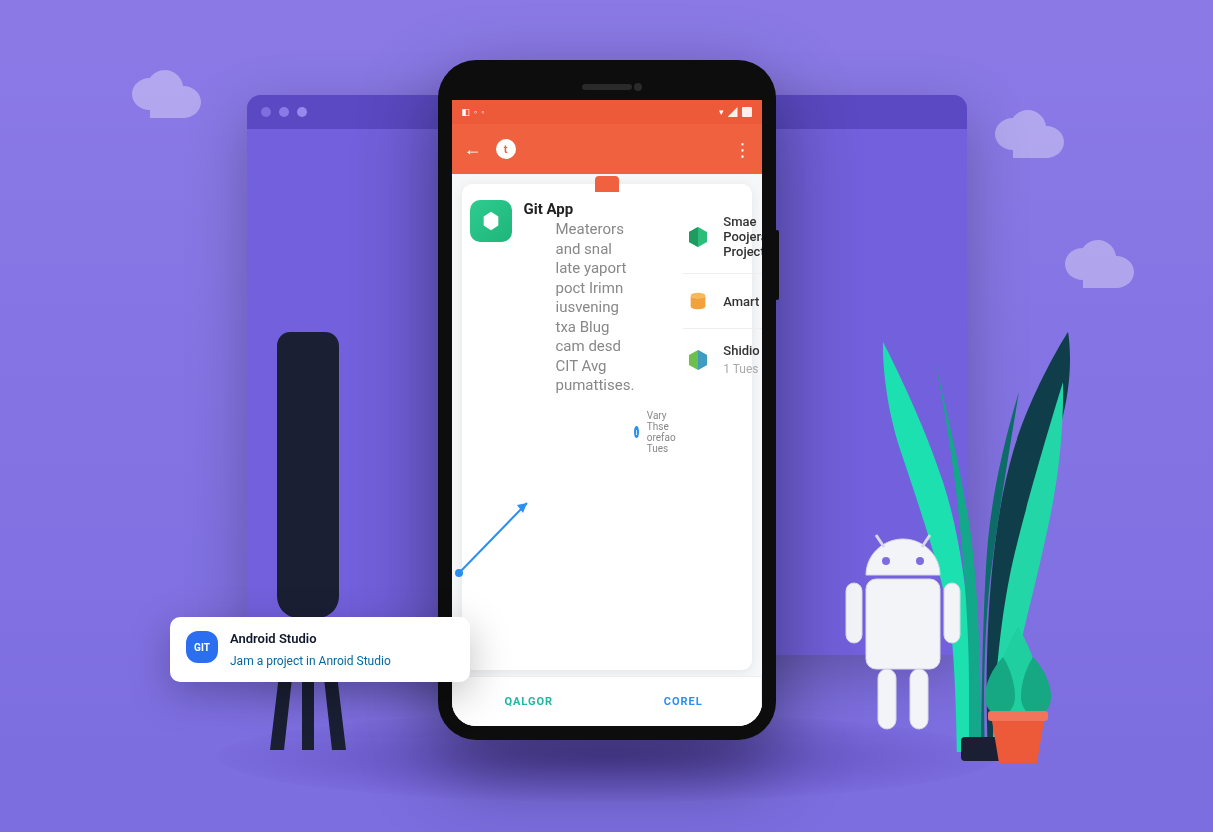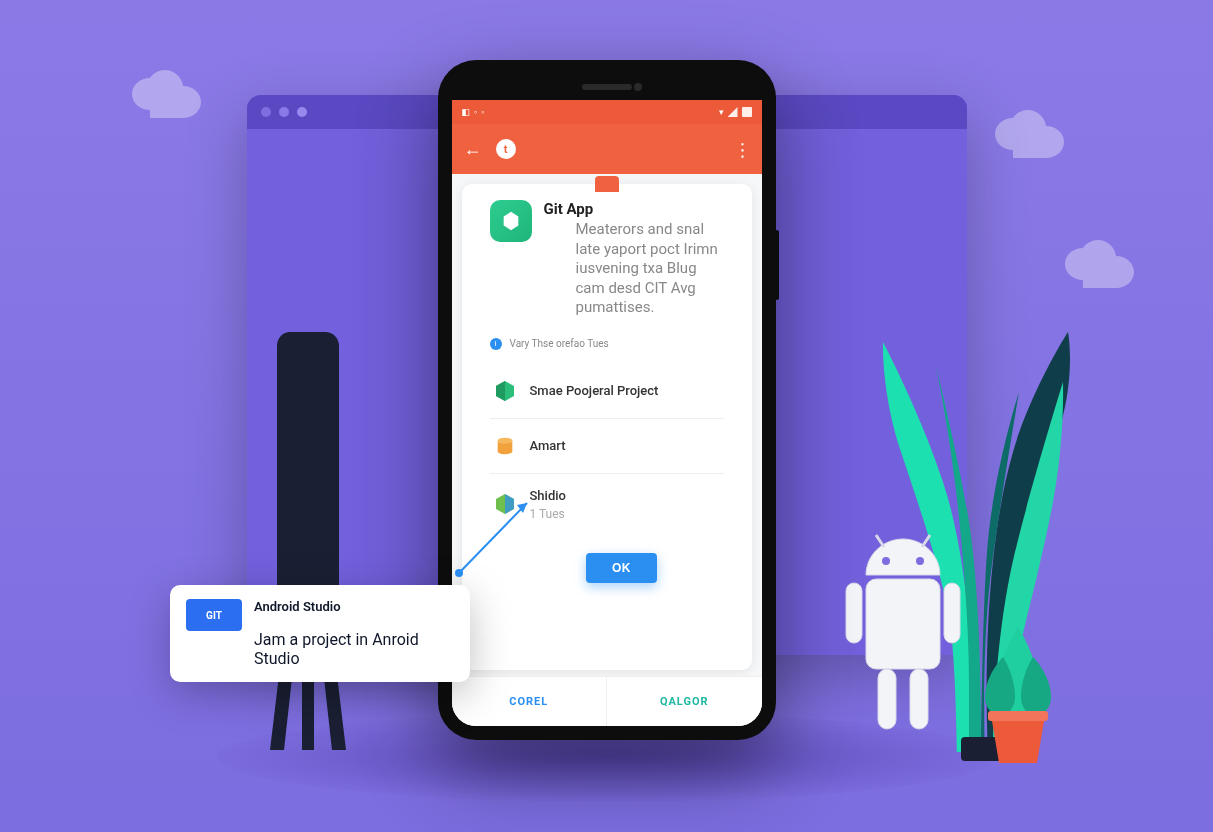--- a/index.html
+++ b/index.html
@@ -99,21 +99,21 @@
   .app-bar {
     height: 50px; background: #f0613f; display:flex; align-items:center; padding:0 12px; gap:14px; color:#fff;
   }
   .back-arrow { font-size:18px; }
   .app-bar-spacer { flex:1;}
   .kebab { font-size:18px; letter-spacing:-2px;}
   .content-area { flex:1; background:#f6f7f9; position:relative;}
   .card {
     position:absolute; top:10px; left:10px; right:10px; bottom:56px;
     background:#fff; border-radius:10px; box-shadow:0 2px 12px rgba(0,0,0,0.08);
-    display:flex; flex-direction:column; padding:16px 28px 0;
+    display:flex; flex-direction:row; padding:16px 8px 0;
   }
   .notch-tab {
     position:absolute; top:-8px; left:50%; transform:translateX(-50%);
     width:24px; height:16px; background:#f0613f; border-radius:4px 4px 0 0;
   }
   .app-header { display:flex; gap:12px; margin-bottom:12px;}
   .app-icon {
     width:42px; height:42px; border-radius:10px; background:linear-gradient(135deg,#2ecc8f,#1fb57a);
     display:flex; align-items:center; justify-content:center; flex:none;
   }
@@ -141,25 +141,25 @@
   .ba-btn { flex:1; display:flex; align-items:center; justify-content:center; font-size:11px; font-weight:700; letter-spacing:1px;}
   .ba-left { color:#2b8ff2; border-right:1px solid #eee;}
   .ba-right { color:#1fb8a0;}
   
   .callout {
     position:absolute; left:170px; bottom:150px; width:300px; background:#fff;
     border-radius:10px; box-shadow:0 12px 40px rgba(0,0,0,0.25); padding:14px 16px;
     display:flex; gap:12px; align-items:flex-start;
   }
   .callout-icon {
-    width:56px; height:32px; border-radius:4px; background:#2b6ff0; flex:none;
+    width:32px; height:32px; border-radius:12px; background:#2b6ff0; flex:none;
     display:flex; align-items:center; justify-content:center; color:#fff; font-size:10px; font-weight:700;
   }
   .callout-title { font-size:13px; font-weight:600; color:#0f172a;}
-  .callout-sub { font-size:16px; color:#0f172a; margin-top:16px;}
+  .callout-sub { font-size:12px; color:#0369a1; margin-top:8px;}
   .callout-line {
     position:absolute; left:455px; bottom:255px; width:80px; height:80px; pointer-events:none;
   }
 </style>
 </head>
 <body>
 
 <svg class="cloud c1" viewBox="0 0 100 50">
     <path d="M20 40c-10 0-18-7-18-16s8-16 18-16c3-5 9-8 15-8 9 0 17 7 18 16 10 0 18 7 18 16s-8 16-18 16H20z"></path>
   </svg>
@@ -301,22 +301,22 @@
               <div class="li-title">Shidio</div>
               <div class="li-sub">1 Tues</div>
             </div>
           </div>
         </div>
 
         <button class="ok-btn">OK</button>
       </div>
 
       <div class="bottom-actions">
+        <div class="ba-btn ba-right">QALGOR</div>
         <div class="ba-btn ba-left">COREL</div>
-        <div class="ba-btn ba-right">QALGOR</div>
       </div>
     </div>
   </div>
 </div>
 
 <svg class="callout-line" viewBox="0 0 80 80">
   <line x1="4" y1="76" x2="72" y2="6" stroke="#2b8ff2" stroke-width="2"></line>
   <circle cx="4" cy="76" r="4" fill="#2b8ff2"></circle>
   <polygon points="72,6 62,8 68,16" fill="#2b8ff2"></polygon>
 </svg>

